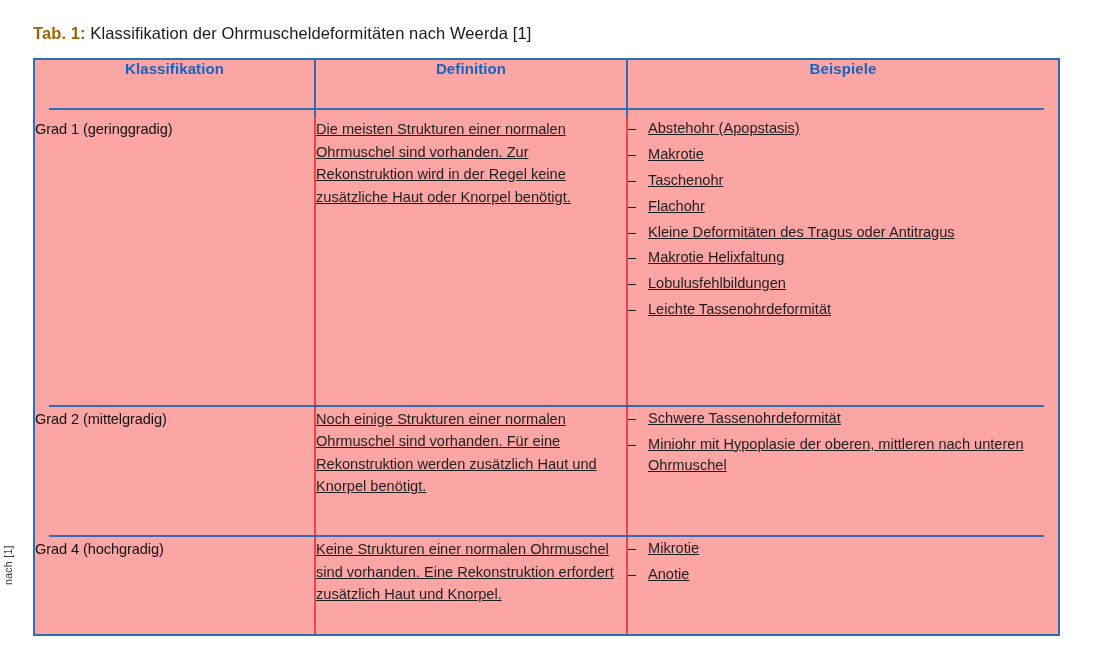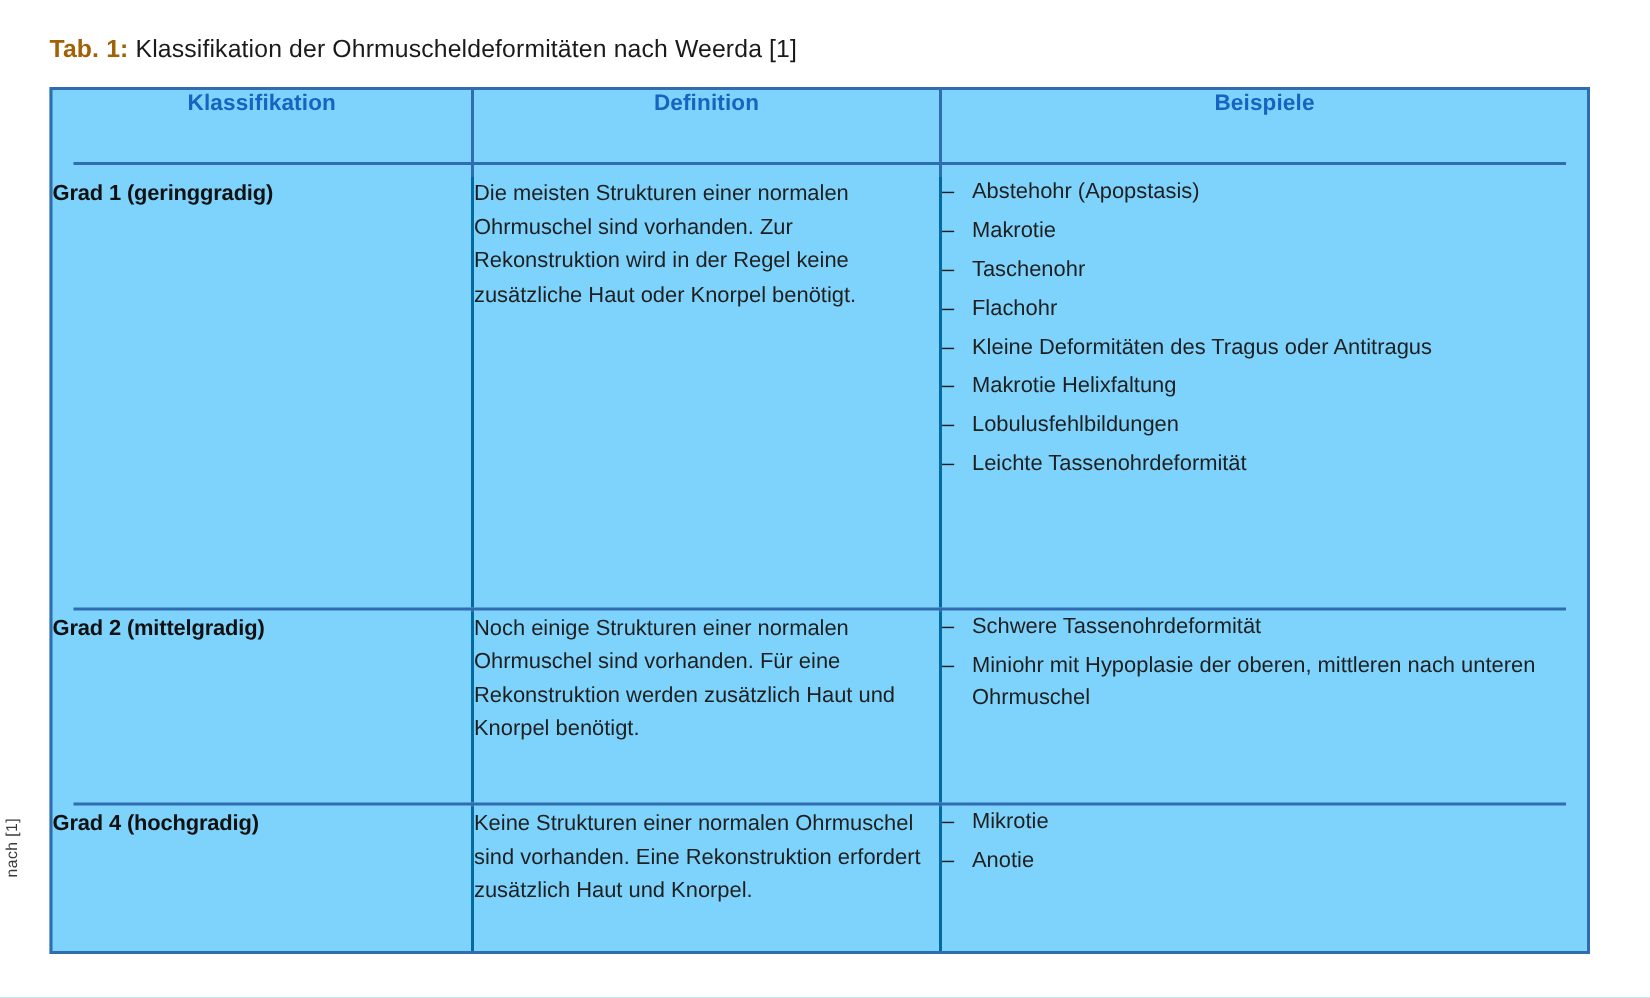--- a/index.html
+++ b/index.html
@@ -49,21 +49,21 @@
     letter-spacing: 0.3px;
   }
 
   
   #table-frame {
     position: absolute;
     left: 33px;
     top: 58px;
     width: 1027px;
     height: 578px;
-    background: #7dd3fc;
+    background: #fca5a5;
     border: 2px solid #2f6cb0;
     box-sizing: border-box;
   }
 
   .tbl {
     width: 100%;
     height: 100%;
     border-collapse: collapse;
     table-layout: fixed;
   }
@@ -103,24 +103,24 @@
   .hdr-rule.full-right { margin-right: 0; }
   .hdr-rule.full-left { margin-left: 0; }
 
   
   .body-cell {
     padding: 14px 16px 18px 14px;
     font-size: 14.6px;
     line-height: 1.55;
     color: #1f1f1f;
   }
-  .body-cell.div-left { border-left: 2px solid #0369a1; }
+  .body-cell.div-left { border-left: 2px solid #ef4444; text-decoration: underline; }
 
   .grade-label {
-    font-weight: bold;
+    font-weight: normal;
     color: #111111;
     font-size: 14.6px;
     letter-spacing: -0.1px;
     white-space: nowrap;
   }
 
   .def-text {
     white-space: pre-line;
   }
 

